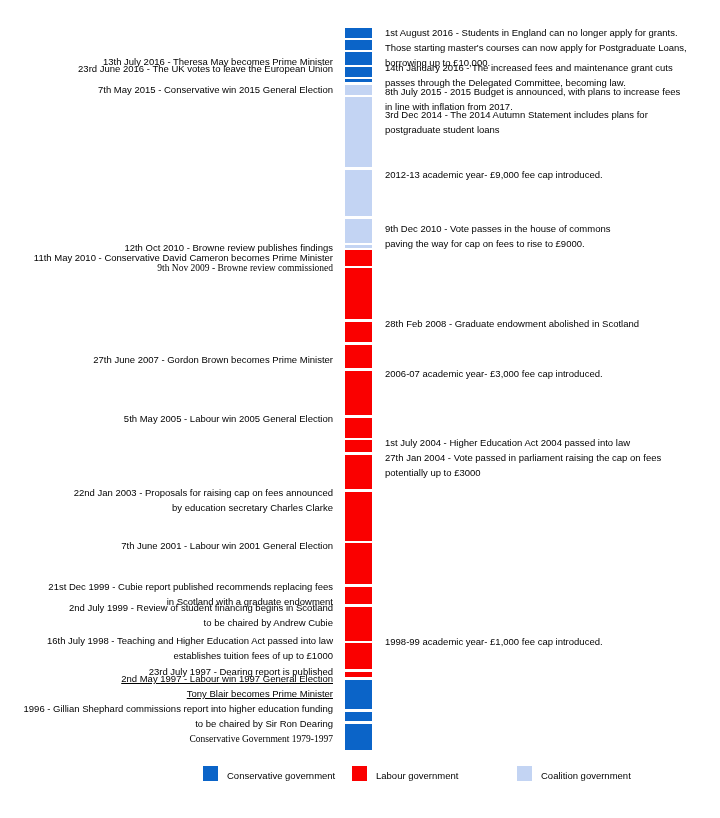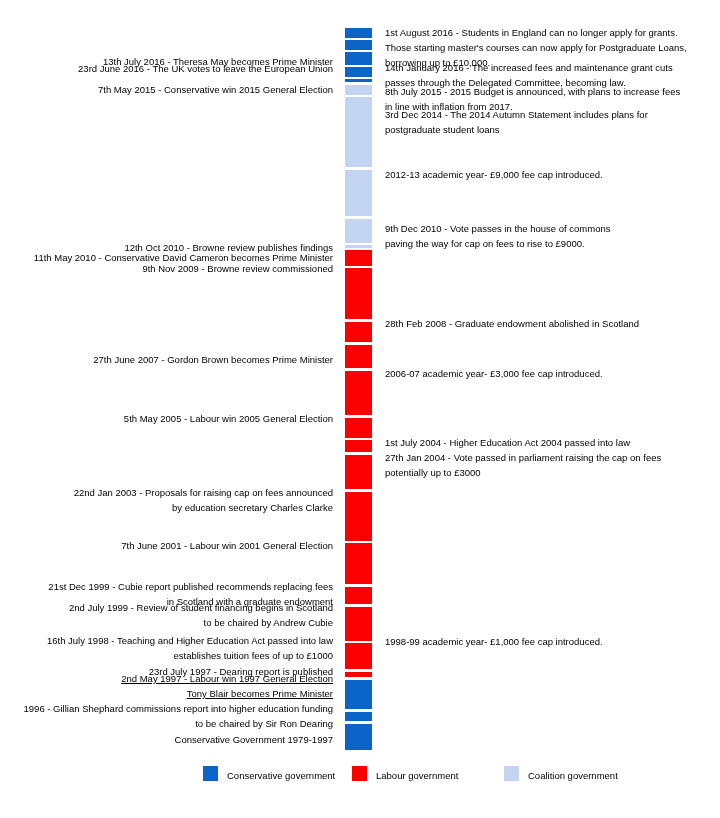--- a/index.html
+++ b/index.html
@@ -25,38 +25,38 @@
 </style>
 </head>
 <body>
 
 <div id="left-events" class="col">
     <div class="evt" style="top: 54px;">13th July 2016 - Theresa May becomes Prime Minister</div>
     <div class="evt" style="top: 61px;">23rd June 2016 - The UK votes to leave the European Union</div>
     <div class="evt" style="top: 82px;">7th May 2015 - Conservative win 2015 General Election</div>
     <div class="evt" style="top: 240px;">12th Oct 2010 - Browne review publishes findings</div>
     <div class="evt" style="top: 250px;">11th May 2010 - Conservative David Cameron becomes Prime Minister</div>
-    <div class="evt" style="top: 261px;">9th Nov 2009 - Browne review commissioned</div>
+    <div class="evt" style="top: 261px; font-family: Liberation Serif, serif;">9th Nov 2009 - Browne review commissioned</div>
     <div class="evt" style="top: 352px;">27th June 2007 - Gordon Brown becomes Prime Minister</div>
     <div class="evt" style="top: 411px; margin-left: 22px;">5th May 2005 - Labour win 2005 General Election</div>
     <div class="evt" style="top: 485px;">22nd Jan 2003 - Proposals for raising cap on fees announced
 by education secretary Charles Clarke</div>
     <div class="evt" style="top: 538px;">7th June 2001 - Labour win 2001 General Election</div>
     <div class="evt" style="top: 579px;">21st Dec 1999 - Cubie report published recommends replacing fees
 in Scotland with a graduate endowment</div>
     <div class="evt" style="top: 600px;">2nd July 1999 - Review of student financing begins in Scotland
 to be chaired by Andrew Cubie</div>
     <div class="evt" style="top: 633px;">16th July 1998 - Teaching and Higher Education Act passed into law
 establishes tuition fees of up to £1000</div>
     <div class="evt" style="top: 664px;">23rd July 1997 - Dearing report is published</div>
     <div class="evt" style="top: 671px; text-decoration: underline;">2nd May 1997 - Labour win 1997 General Election
 Tony Blair becomes Prime Minister</div>
     <div class="evt" style="top: 701px;">1996 - Gillian Shephard commissions report into higher education funding
 to be chaired by Sir Ron Dearing</div>
-    <div class="evt" style="top: 732px;">Conservative Government 1979-1997</div>
+    <div class="evt" style="top: 732px; font-family: Liberation Serif, serif;">Conservative Government 1979-1997</div>
   </div>
 <div id="bar" style="left: 345px; width: 27px;">
     <div class="seg" style="top: 28px; height: 9.5px; background: rgb(11, 100, 200);"></div>
     <div class="seg" style="top: 39.5px; height: 10.5px; background: rgb(11, 100, 200);"></div>
     <div class="seg" style="top: 52px; height: 12.5px; background: rgb(11, 100, 200);"></div>
     <div class="seg" style="top: 66.5px; height: 10px; background: rgb(11, 100, 200);"></div>
     <div class="seg" style="top: 78.5px; height: 3.5px; background: rgb(11, 100, 200);"></div>
     <div class="seg" style="top: 84.5px; height: 10px; background: rgb(195, 212, 243);"></div>
     <div class="seg" style="top: 97px; height: 70px; background: rgb(195, 212, 243);"></div>
     <div class="seg" style="top: 169.5px; height: 46.5px; background: rgb(195, 212, 243);"></div>
@@ -102,17 +102,17 @@
   </div>
 <div id="legend">
     <div class="legend-item" style="left: 203px; top: 766px;">
       <span class="swatch" style="background: rgb(11, 100, 200);"></span>
       <span class="legend-label">Conservative government</span>
     </div>
     <div class="legend-item" style="left: 352px; top: 766px;">
       <span class="swatch" style="background: rgb(250, 0, 0);"></span>
       <span class="legend-label">Labour government</span>
     </div>
-    <div class="legend-item" style="left: 491px; top: 766px; padding-left: 13px;">
+    <div class="legend-item" style="left: 504px; top: 766px; padding-left: 13px;">
       <span class="swatch" style="background: rgb(195, 212, 243);"></span>
       <span class="legend-label">Coalition government</span>
     </div>
   </div>
 
 </body></html>

